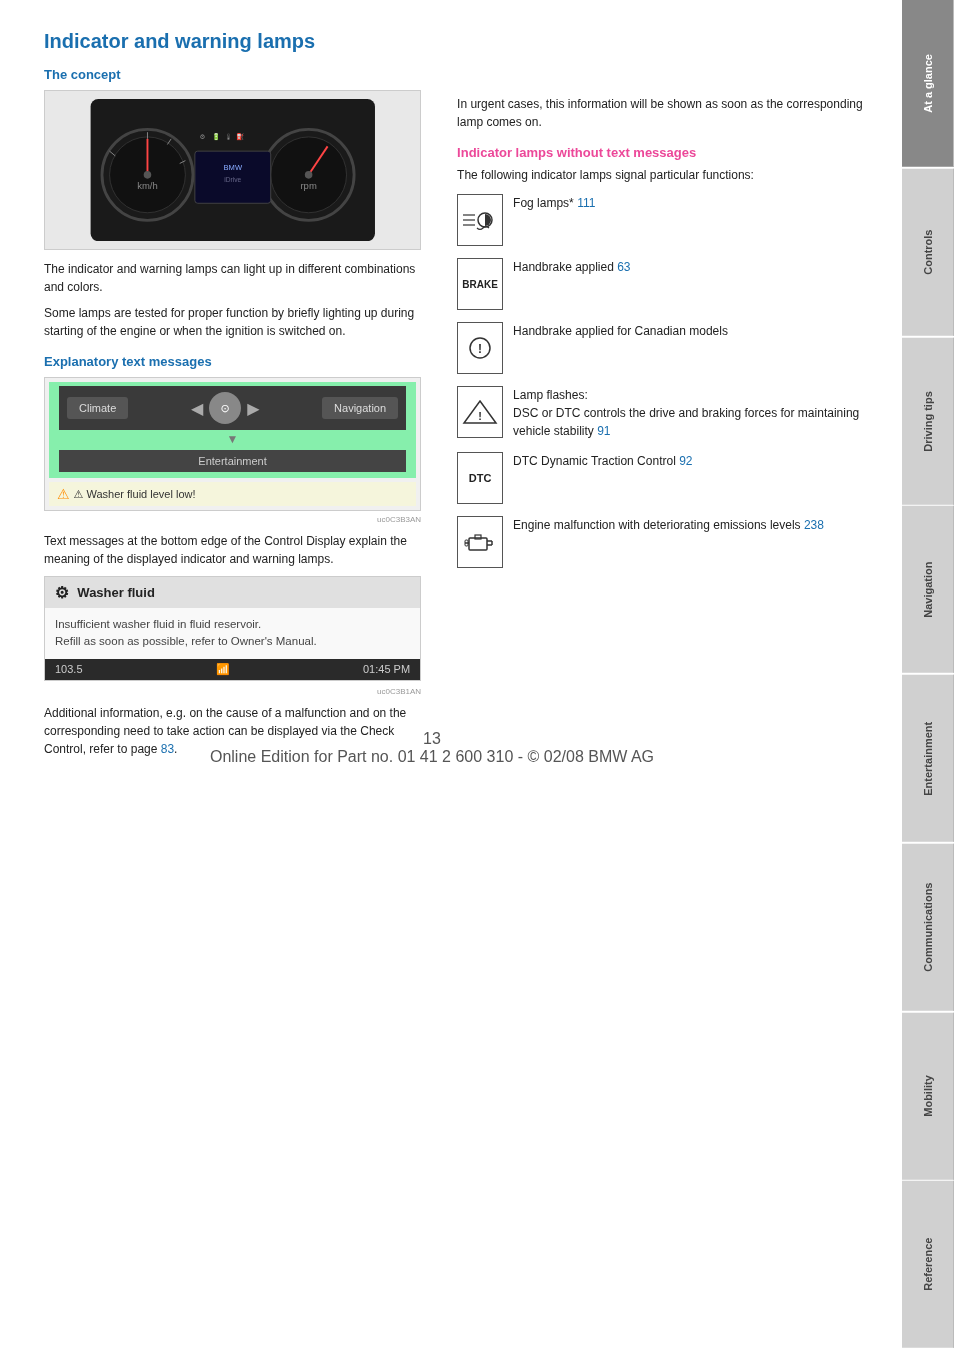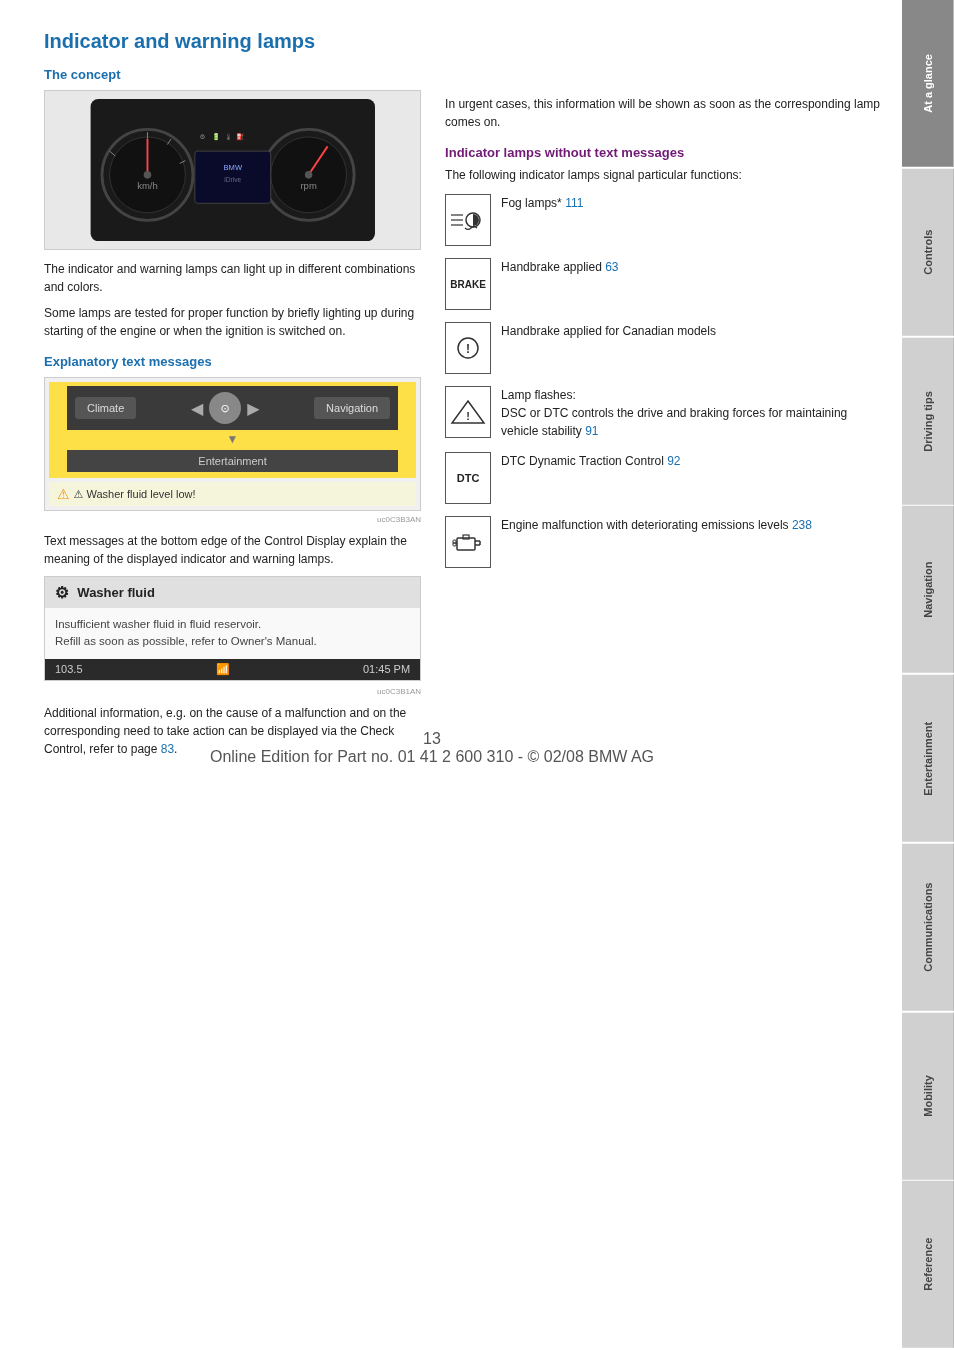--- a/index.html
+++ b/index.html
@@ -64,21 +64,21 @@
     
     .page-title {
       font-size: 20px;
       font-weight: bold;
       color: #1a6faf;
       margin-bottom: 14px;
     }
 
     .two-col {
       display: flex;
-      gap: 24px;
+      gap: 36px;
     }
 
     .left-col {
       width: 45%;
       flex-shrink: 0;
     }
 
     .right-col {
       flex: 1;
       margin-top: 28px;
@@ -370,21 +370,21 @@
         </svg>
       </div>
 
       <p class="body-text">The indicator and warning lamps can light up in different combinations and colors.</p>
       <p class="body-text">Some lamps are tested for proper function by briefly lighting up during starting of the engine or when the ignition is switched on.</p>
 
       <div class="section-title" style="margin-top:14px;">Explanatory text messages</div>
 
       <div class="display-wrapper">
         <div class="display-img">
-          <div style="background:#fde047; padding:4px 14px; margin:4px;">
+          <div style="background:#86efac; padding:4px 6px; margin:4px;">
             <div class="display-nav-row">
               <div class="display-nav-item">Climate</div>
               <div style="display:flex; align-items:center; gap:6px;">
                 <div style="color:#aaa; font-size:16px;">◀</div>
                 <div class="display-center-btn">
                   <span style="font-size:11px;">⊙</span>
                 </div>
                 <div style="color:#aaa; font-size:16px;">▶</div>
               </div>
               <div class="display-nav-item">Navigation</div>
@@ -421,21 +421,21 @@
 
       <p class="body-text">
         <span>Additional information, e.g. on the cause of a malfunction and on the corresponding need to take action can be displayed via the Check Control, refer to page</span>
         <a class="indicator-link">83</a><span>.</span>
       </p>
     </div>
 
     <div class="right-col">
       <p class="urgent-text">In urgent cases, this information will be shown as soon as the corresponding lamp comes on.</p>
 
-      <div class="section-title-blue" style="font-size:13px; font-weight:bold; color:#701a75; margin-bottom:6px;">Indicator lamps without text messages</div>
+      <div class="section-title-blue" style="font-size:13px; font-weight:bold; color:#ec4899; margin-bottom:6px;">Indicator lamps without text messages</div>
       <p class="right-intro">The following indicator lamps signal particular functions:</p>
 
       <ul class="indicator-list">
 
 
         <li class="indicator-item">
           <div class="indicator-icon-box">
             <svg width="38" height="28" viewBox="0 0 38 28">
               <line x1="2" y1="9" x2="14" y2="9" stroke="#333" stroke-width="1.2"></line>
               <line x1="2" y1="14" x2="14" y2="14" stroke="#333" stroke-width="1.2"></line>

